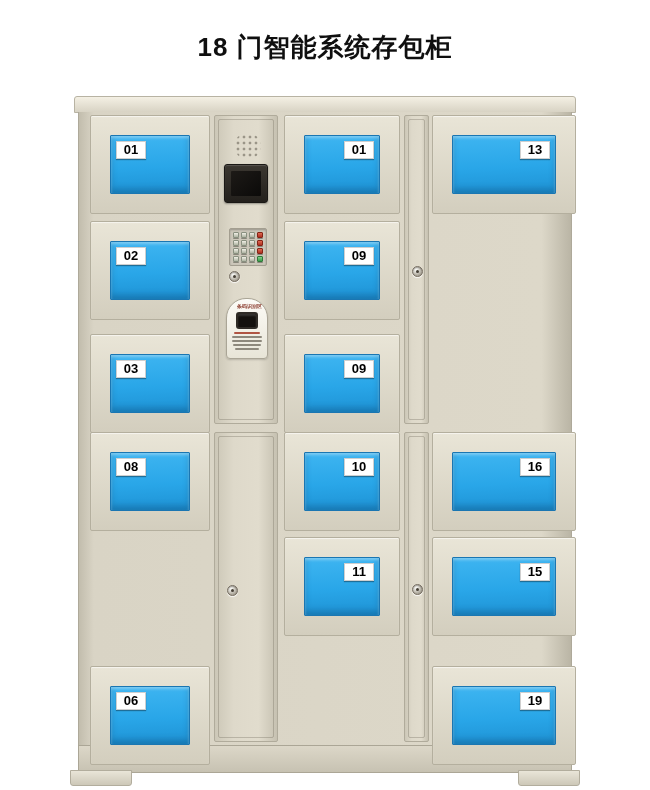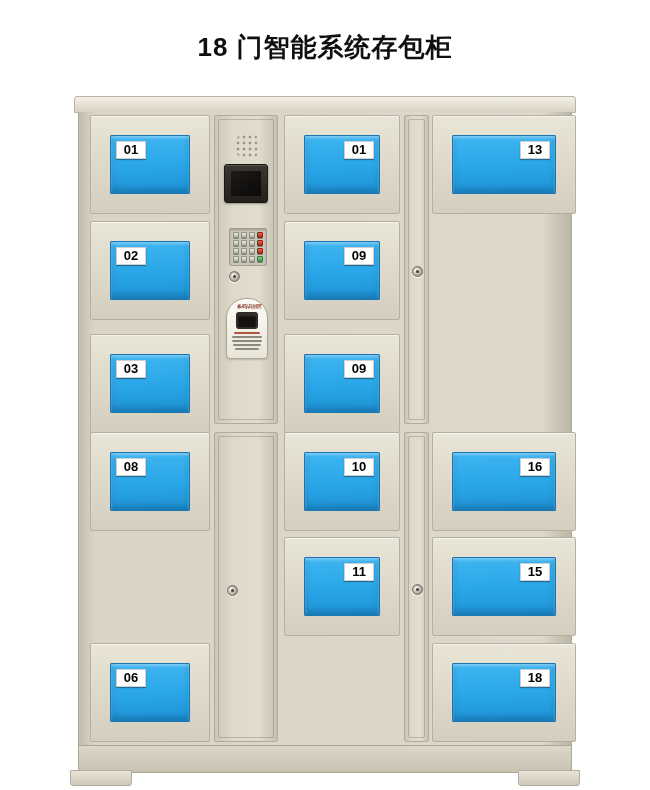--- a/index.html
+++ b/index.html
@@ -22,21 +22,21 @@
        box-sizing:border-box;}
   .foot{position:absolute;top:770px;width:62px;height:16px;
        background:linear-gradient(#e9e5d8,#cdc8b8);border:1px solid #b2ad9d;
        border-radius:0 0 3px 3px;box-sizing:border-box;}
   .footL{left:70px;} .footR{left:518px;}
 
   
   .cell{position:absolute;height:99px;box-sizing:border-box;padding:19px;
         background:linear-gradient(#e9e5d7,#d3cebe);border:1px solid #b4af9e;
         border-radius:2px;box-shadow:inset 0 1px 1px rgba(255,255,255,.6);}
-  .row1{top:115px}.row2{top:221px}.row3{top:334px}.row4{top:432px}.row5{top:537px}.row6{top:643px}
+  .row1{top:115px}.row2{top:221px}.row3{top:334px}.row4{top:432px}.row5{top:537px}.row6{top:666px}
   .colL{left:90px;width:120px}.colM{left:284px;width:116px}.colR{left:432px;width:144px}
   .door{position:relative;width:100%;height:100%;box-sizing:border-box;
         background:linear-gradient(178deg,#3eb5f1 0%,#29a6e8 55%,#1e92d4 100%);
         border:1px solid #1a76b2;border-radius:1px;
         box-shadow:inset 0 2px 3px rgba(255,255,255,.35), inset 0 -4px 6px rgba(0,45,85,.28);}
   .tag{position:absolute;top:5px;min-width:22px;padding:0 3px;text-align:center;
        background:#ffffff;border:1px solid #cfcfcf;color:#000;
        font-size:13px;line-height:16px;font-weight:bold;
        box-shadow:0 1px 1px rgba(0,0,0,.35);}
   .tagL{left:5px}.tagR{right:5px}
@@ -174,21 +174,21 @@
         <span class="tag tagR">16</span>
       </div>
     </div>
   <div class="cell colR row5">
       <div class="door">
         <span class="tag tagR">15</span>
       </div>
     </div>
   <div class="cell colR row6">
       <div class="door">
-        <span class="tag tagR">18</span>
+        <span class="tag tagR">19</span>
       </div>
     </div>
 
   <div class="panel ctrlTop">
     <div class="spk"></div>
     <div class="bezel">
       <div class="screen"></div>
     </div>
     <div class="keypad">
       <span class="key"></span>

